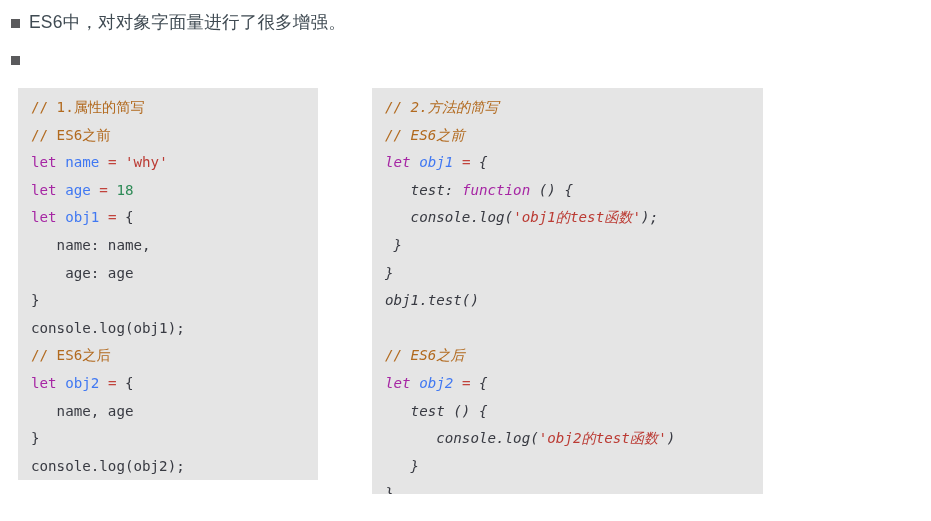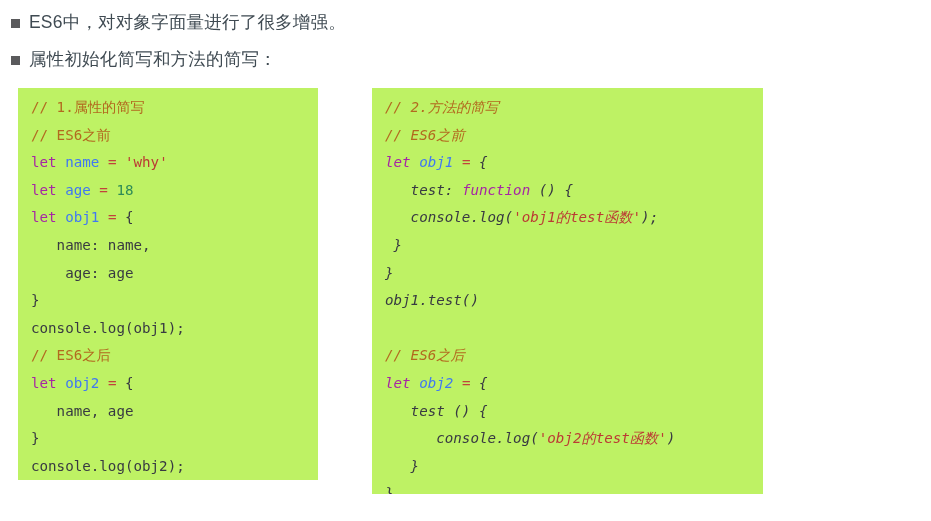--- a/index.html
+++ b/index.html
@@ -43,21 +43,21 @@
     font-size: 17.5px;
     line-height: 1.25;
     color: #3f4a52;
     letter-spacing: 0.2px;
     white-space: nowrap;
   }
 
   
   .code-block {
     position: absolute;
-    background: #bef264;
+    background: #e5e5e5;
     font-family: "DejaVu Sans Mono", "Liberation Mono", monospace;
     font-size: 14.2px;
     line-height: 27.6px;
     color: #383a42;
     box-sizing: border-box;
     white-space: pre;
     overflow: hidden;
   }
   #code-block-left {
     left: 18px;
@@ -91,19 +91,18 @@
 </head>
 <body>
 
 <ul id="bullet-list">
   <li class="bullet-item">
     <span class="bullet-marker"></span>
     <span class="bullet-text">ES6中，对对象字面量进行了很多增强。</span>
   </li>
   <li class="bullet-item">
     <span class="bullet-marker"></span>
-    <span class="bullet-text">属性初始化简写和方法的简写：</span>
   </li>
 </ul>
 
 <div class="code-block" id="code-block-left"><div class="code-line"><span class="tok-comment">// 1.属性的简写</span></div><div class="code-line"><span class="tok-comment">// ES6之前</span></div><div class="code-line"><span class="tok-keyword">let</span><span class="tok-plain"> </span><span class="tok-var">name</span><span class="tok-plain"> </span><span class="tok-op">=</span><span class="tok-plain"> </span><span class="tok-string">'why'</span></div><div class="code-line"><span class="tok-keyword">let</span><span class="tok-plain"> </span><span class="tok-var">age</span><span class="tok-plain"> </span><span class="tok-op">=</span><span class="tok-plain"> </span><span class="tok-number">18</span></div><div class="code-line"><span class="tok-keyword">let</span><span class="tok-plain"> </span><span class="tok-var">obj1</span><span class="tok-plain"> </span><span class="tok-op">=</span><span class="tok-plain"> {</span></div><div class="code-line"><span class="tok-plain">   name: name,</span></div><div class="code-line"><span class="tok-plain">    age: age</span></div><div class="code-line"><span class="tok-plain">}</span></div><div class="code-line"><span class="tok-plain">console.log(obj1);</span></div><div class="code-line"><span class="tok-comment">// ES6之后</span></div><div class="code-line"><span class="tok-keyword">let</span><span class="tok-plain"> </span><span class="tok-var">obj2</span><span class="tok-plain"> </span><span class="tok-op">=</span><span class="tok-plain"> {</span></div><div class="code-line"><span class="tok-plain">   name, age</span></div><div class="code-line"><span class="tok-plain">}</span></div><div class="code-line"><span class="tok-plain">console.log(obj2);</span></div></div>
 
 <div class="code-block" id="code-block-right"><div class="code-line"><span class="tok-comment">// 2.方法的简写</span></div><div class="code-line"><span class="tok-comment">// ES6之前</span></div><div class="code-line"><span class="tok-keyword">let</span><span class="tok-plain"> </span><span class="tok-var">obj1</span><span class="tok-plain"> </span><span class="tok-op">=</span><span class="tok-plain"> {</span></div><div class="code-line"><span class="tok-plain">   test: </span><span class="tok-keyword">function</span><span class="tok-plain"> () {</span></div><div class="code-line"><span class="tok-plain">   console.log(</span><span class="tok-string">'obj1的test函数'</span><span class="tok-plain">);</span></div><div class="code-line"><span class="tok-plain"> }</span></div><div class="code-line"><span class="tok-plain">}</span></div><div class="code-line"><span class="tok-plain">obj1.test()</span></div><div class="code-line">&nbsp;</div><div class="code-line"><span class="tok-comment">// ES6之后</span></div><div class="code-line"><span class="tok-keyword">let</span><span class="tok-plain"> </span><span class="tok-var">obj2</span><span class="tok-plain"> </span><span class="tok-op">=</span><span class="tok-plain"> {</span></div><div class="code-line"><span class="tok-plain">   test () {</span></div><div class="code-line"><span class="tok-plain">      console.log(</span><span class="tok-string">'obj2的test函数'</span><span class="tok-plain">)</span></div><div class="code-line"><span class="tok-plain">   }</span></div><div class="code-line"><span class="tok-plain">}</span></div></div>
 
 </body></html>

